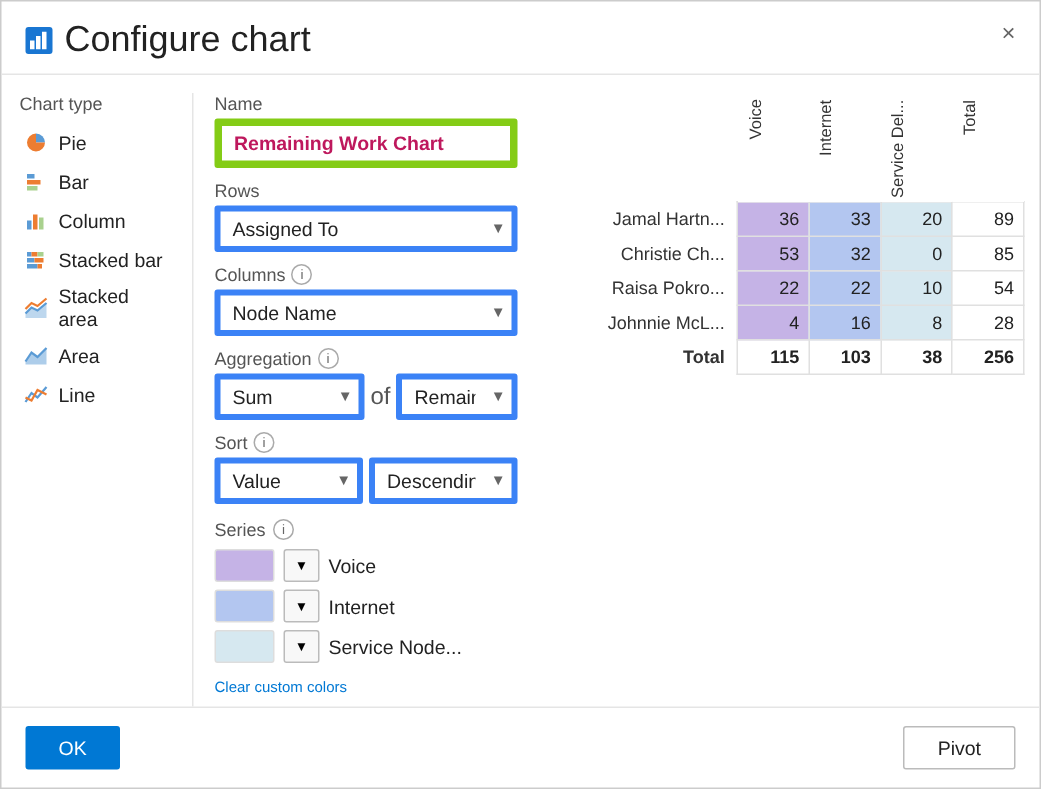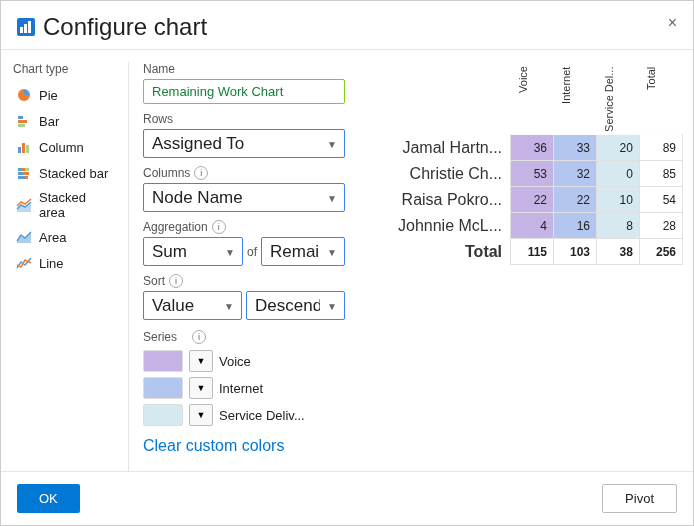--- a/index.html
+++ b/index.html
@@ -124,37 +124,38 @@
       display: flex;
       align-items: center;
       justify-content: center;
       font-size: 9px;
       color: #666;
       cursor: pointer;
       flex-shrink: 0;
     }
     .text-input {
       width: 100%;
-      border: 1px solid #84cc16;
+      border: 5px solid #84cc16;
       border-radius: 2px;
       padding: 4px 8px;
       font-size: 13px;
-      color: #15803d;
+      color: #be185d;
       outline: none;
+      font-weight: bold;
     }
     .select-wrapper {
       position: relative;
       width: 100%;
     }
     .select-field {
       width: 100%;
-      border: 1px solid #3b82f6;
+      border: 4px solid #3b82f6;
       border-radius: 2px;
       padding: 4px 24px 4px 8px;
-      font-size: 17px;
+      font-size: 13px;
       color: #222;
       background: #fff;
       appearance: none;
       cursor: pointer;
       outline: none;
     }
     .select-arrow {
       position: absolute;
       right: 8px;
       top: 50%;
@@ -166,42 +167,42 @@
     .aggregation-row {
       display: flex;
       align-items: center;
       gap: 4px;
     }
     .aggregation-row .select-wrapper {
       width: 100px;
       flex-shrink: 0;
     }
     .aggregation-of {
-      font-size: 12px;
+      font-size: 16px;
       color: #555;
       flex-shrink: 0;
     }
     .aggregation-row .select-wrapper:last-child {
       flex: 1;
     }
     .sort-row {
       display: flex;
       gap: 4px;
     }
     .sort-row .select-wrapper {
       flex: 1;
     }
     .series-label {
       font-size: 12px;
       color: #555;
       margin-top: 10px;
       margin-bottom: 6px;
       display: flex;
       align-items: center;
-      gap: 15px;
+      gap: 5px;
     }
     .series-item {
       display: flex;
       align-items: center;
       gap: 6px;
       margin-bottom: 5px;
     }
     .series-color-box {
       width: 40px;
       height: 22px;
@@ -220,21 +221,21 @@
       cursor: pointer;
       font-size: 9px;
       border-radius: 2px;
     }
     .series-name {
       font-size: 13px;
       color: #222;
     }
     .clear-colors-link {
       color: #0078d4;
-      font-size: 16px;
+      font-size: 10px;
       cursor: pointer;
       text-decoration: none;
       margin-top: 6px;
       display: inline-block;
     }
     .right-panel {
       flex: 1;
       padding: 0 10px;
       overflow: auto;
     }
@@ -268,21 +269,21 @@
       padding: 4px 6px;
       text-align: right;
       border: 1px solid #e0e0e0;
       min-width: 36px;
     }
     .pivot-table td.row-label {
       text-align: right;
       background: #fff;
       border: none;
       color: #333;
-      font-size: 16px;
+      font-size: 12px;
       padding-right: 8px;
     }
     .pivot-table tr.total-row td {
       font-weight: 600;
       background: #fff;
     }
     .pivot-table tr.total-row td.row-label {
       font-weight: 600;
     }
     .cell-voice { background-color: #c5b3e6; color: #222; }
@@ -500,21 +501,21 @@
       
       <div class="series-item">
         <div class="series-color-box" style="background:#b3c6f0;"></div>
         <div class="series-dropdown-btn">▼</div>
         <span class="series-name">Internet</span>
       </div>
       
       <div class="series-item">
         <div class="series-color-box" style="background:#d6e8f0;"></div>
         <div class="series-dropdown-btn">▼</div>
-        <span class="series-name">Service Deliv...</span>
+        <span class="series-name">Service Node...</span>
       </div>
 
       <a class="clear-colors-link" href="#">Clear custom colors</a>
     </div>
 
     <div class="right-panel">
       <table class="pivot-table">
         <thead>
           <tr>
             <th class="row-header"></th>

